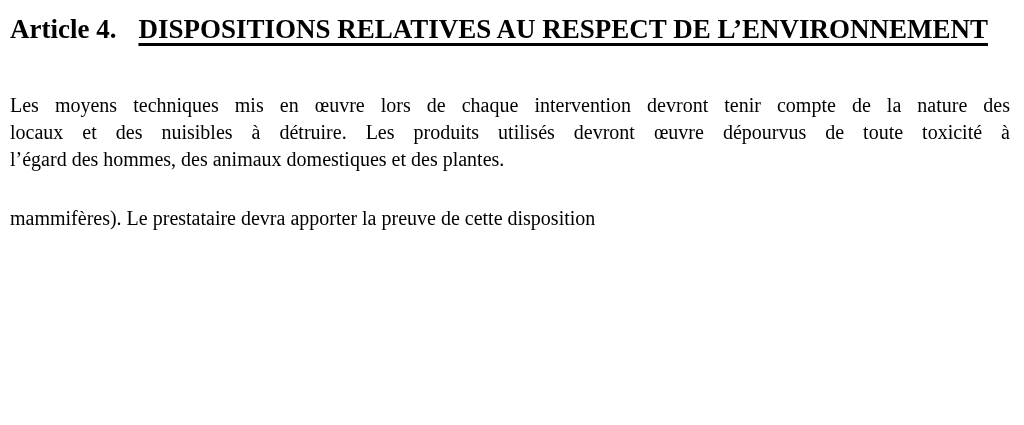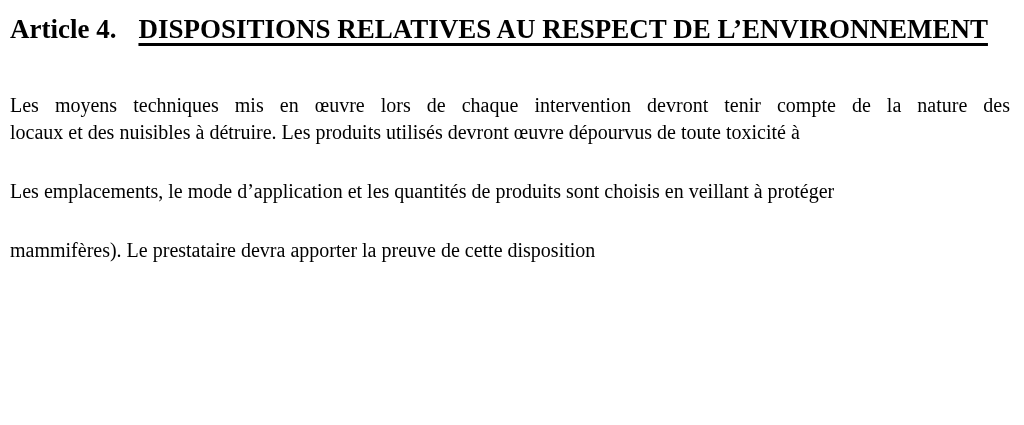--- a/index.html
+++ b/index.html
@@ -55,23 +55,23 @@
 
 <div class="page">
 
   <h1 class="heading">
     <span class="heading-label">Article 4.</span><span class="heading-title">DISPOSITIONS RELATIVES AU RESPECT DE L’ENVIRONNEMENT</span>
   </h1>
 
   <div class="paragraph">
     <div class="line">Les moyens techniques mis en œuvre lors de chaque intervention devront tenir compte de la nature des</div>
     <div class="line">locaux et des nuisibles à détruire. Les produits utilisés devront œuvre dépourvus de toute toxicité à</div>
+    <div class="line">l’égard des hommes, des animaux domestiques et des plantes.</div>
   </div>
 
   <div class="paragraph">
-    <div class="line">Les emplacements, le mode d’application et les quantités de produits sont choisis en veillant à protéger</div>
   </div>
 
   <div class="paragraph">
     <div class="line">mammifères). Le prestataire devra apporter la preuve de cette disposition</div>
   </div>
 
 </div>
 
 </body></html>

